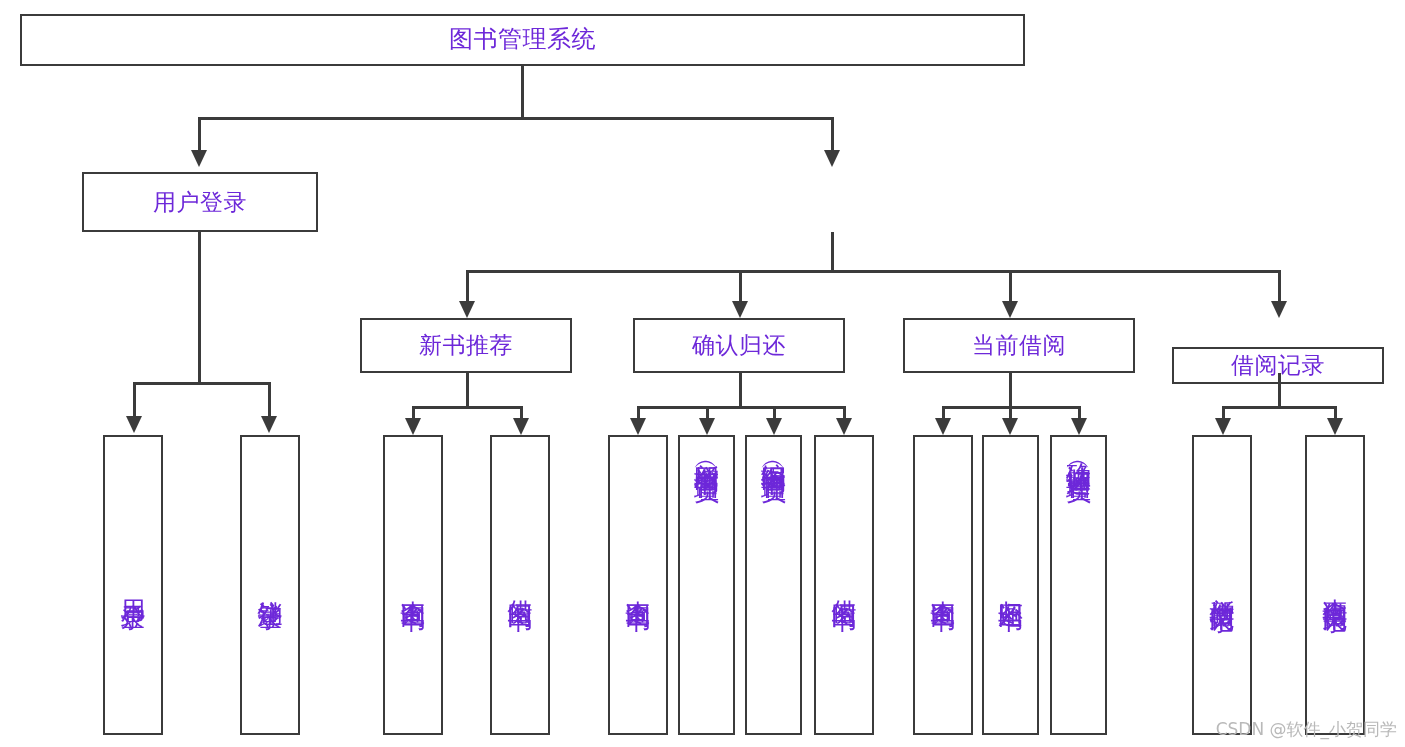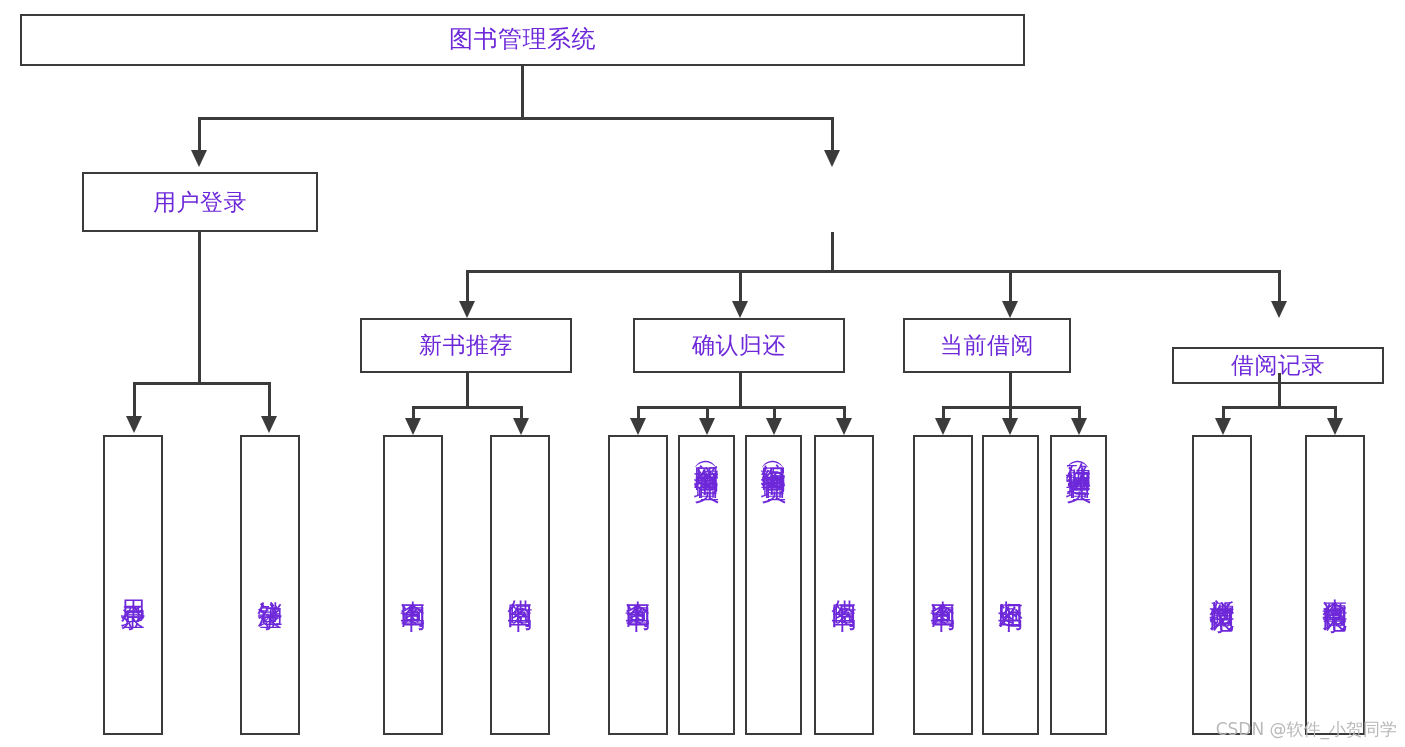--- a/index.html
+++ b/index.html
@@ -127,21 +127,21 @@
   <div class="arrow" style="left:1271px; top:301px;"></div>
 
   <div class="node horiz" style="left:360px; top:318px; width:212px; height:55px;">
     <span class="label">新书推荐</span>
   </div>
 
   <div class="node horiz" style="left:633px; top:318px; width:212px; height:55px;">
     <span class="label">确认归还</span>
   </div>
 
-  <div class="node horiz" style="left:903px; top:318px; width:168px; height:55px;">
+  <div class="node horiz" style="left:903px; top:318px; width:232px; height:55px;">
     <span class="label">当前借阅</span>
   </div>
 
   <div class="node horiz" style="left:1172px; top:322px; width:212px; height:37px;margin-top:25px;">
     <span class="label">借阅记录</span>
   </div>
 
   <div class="ln v" style="left:466px; top:373px; height:33px;"></div>
   <div class="ln h" style="left:412px; top:406px; width:110px;"></div>
   <div class="ln v" style="left:412px; top:406px; height:14px;"></div>

